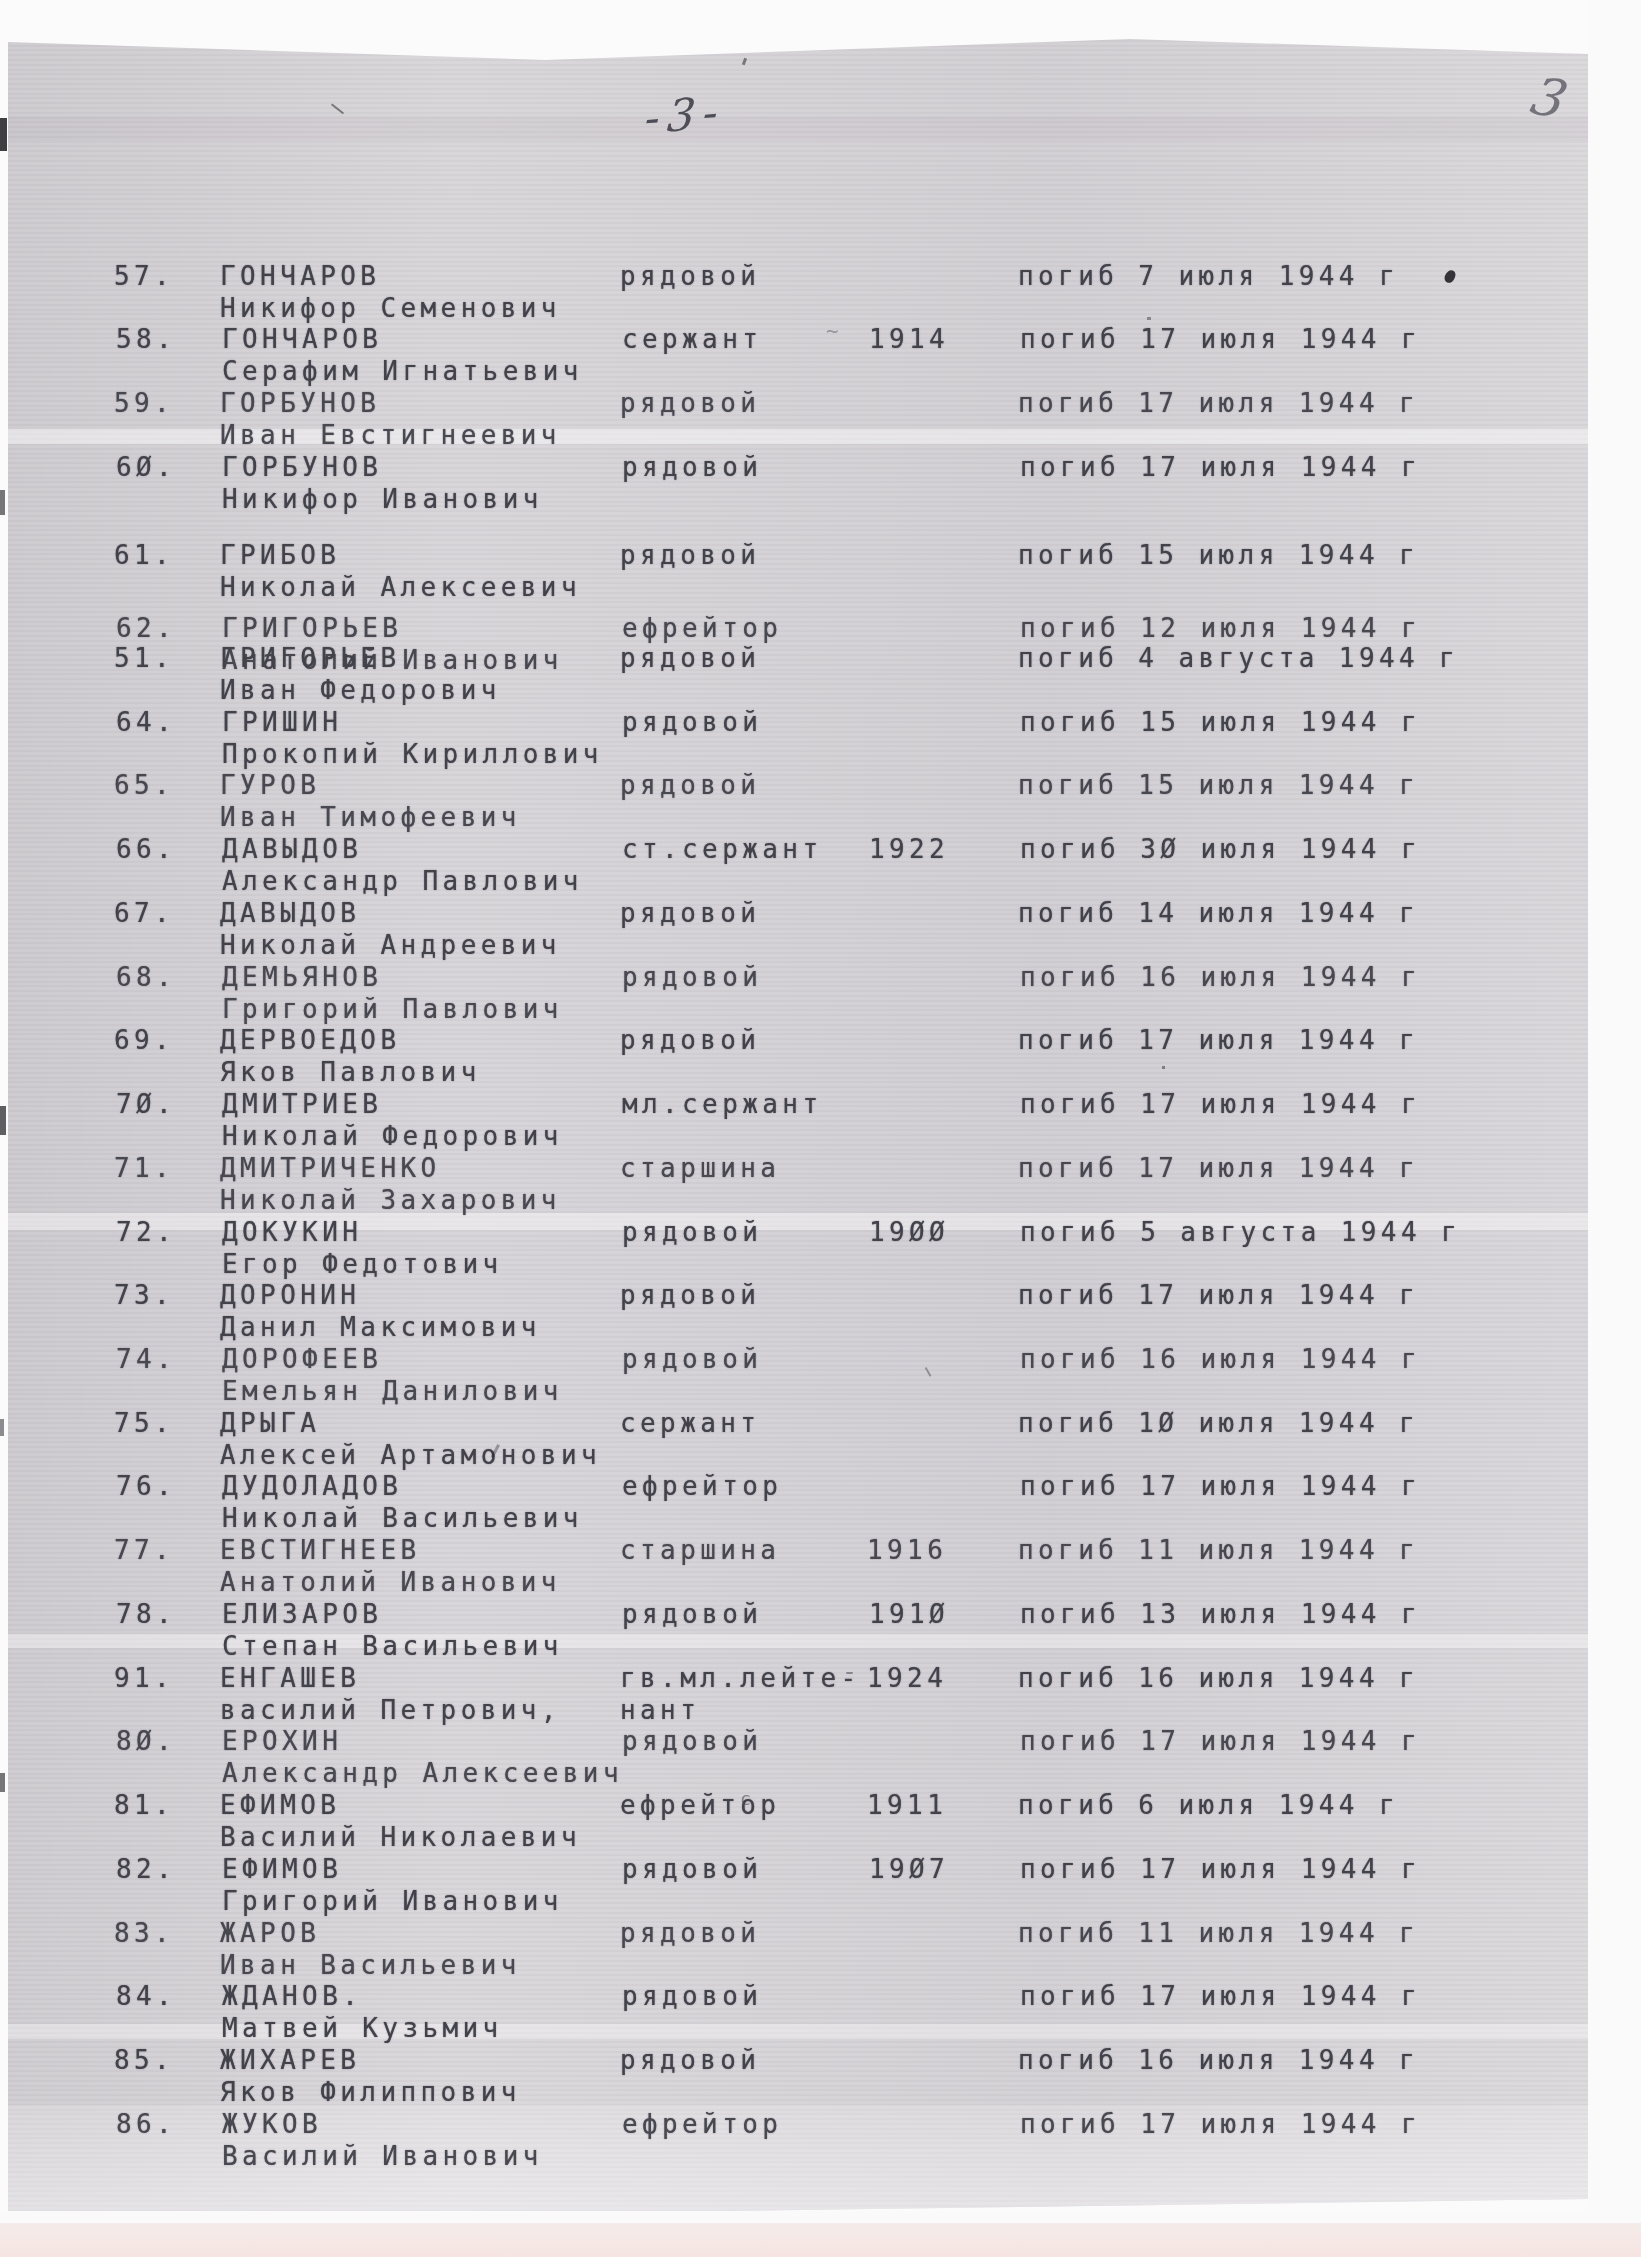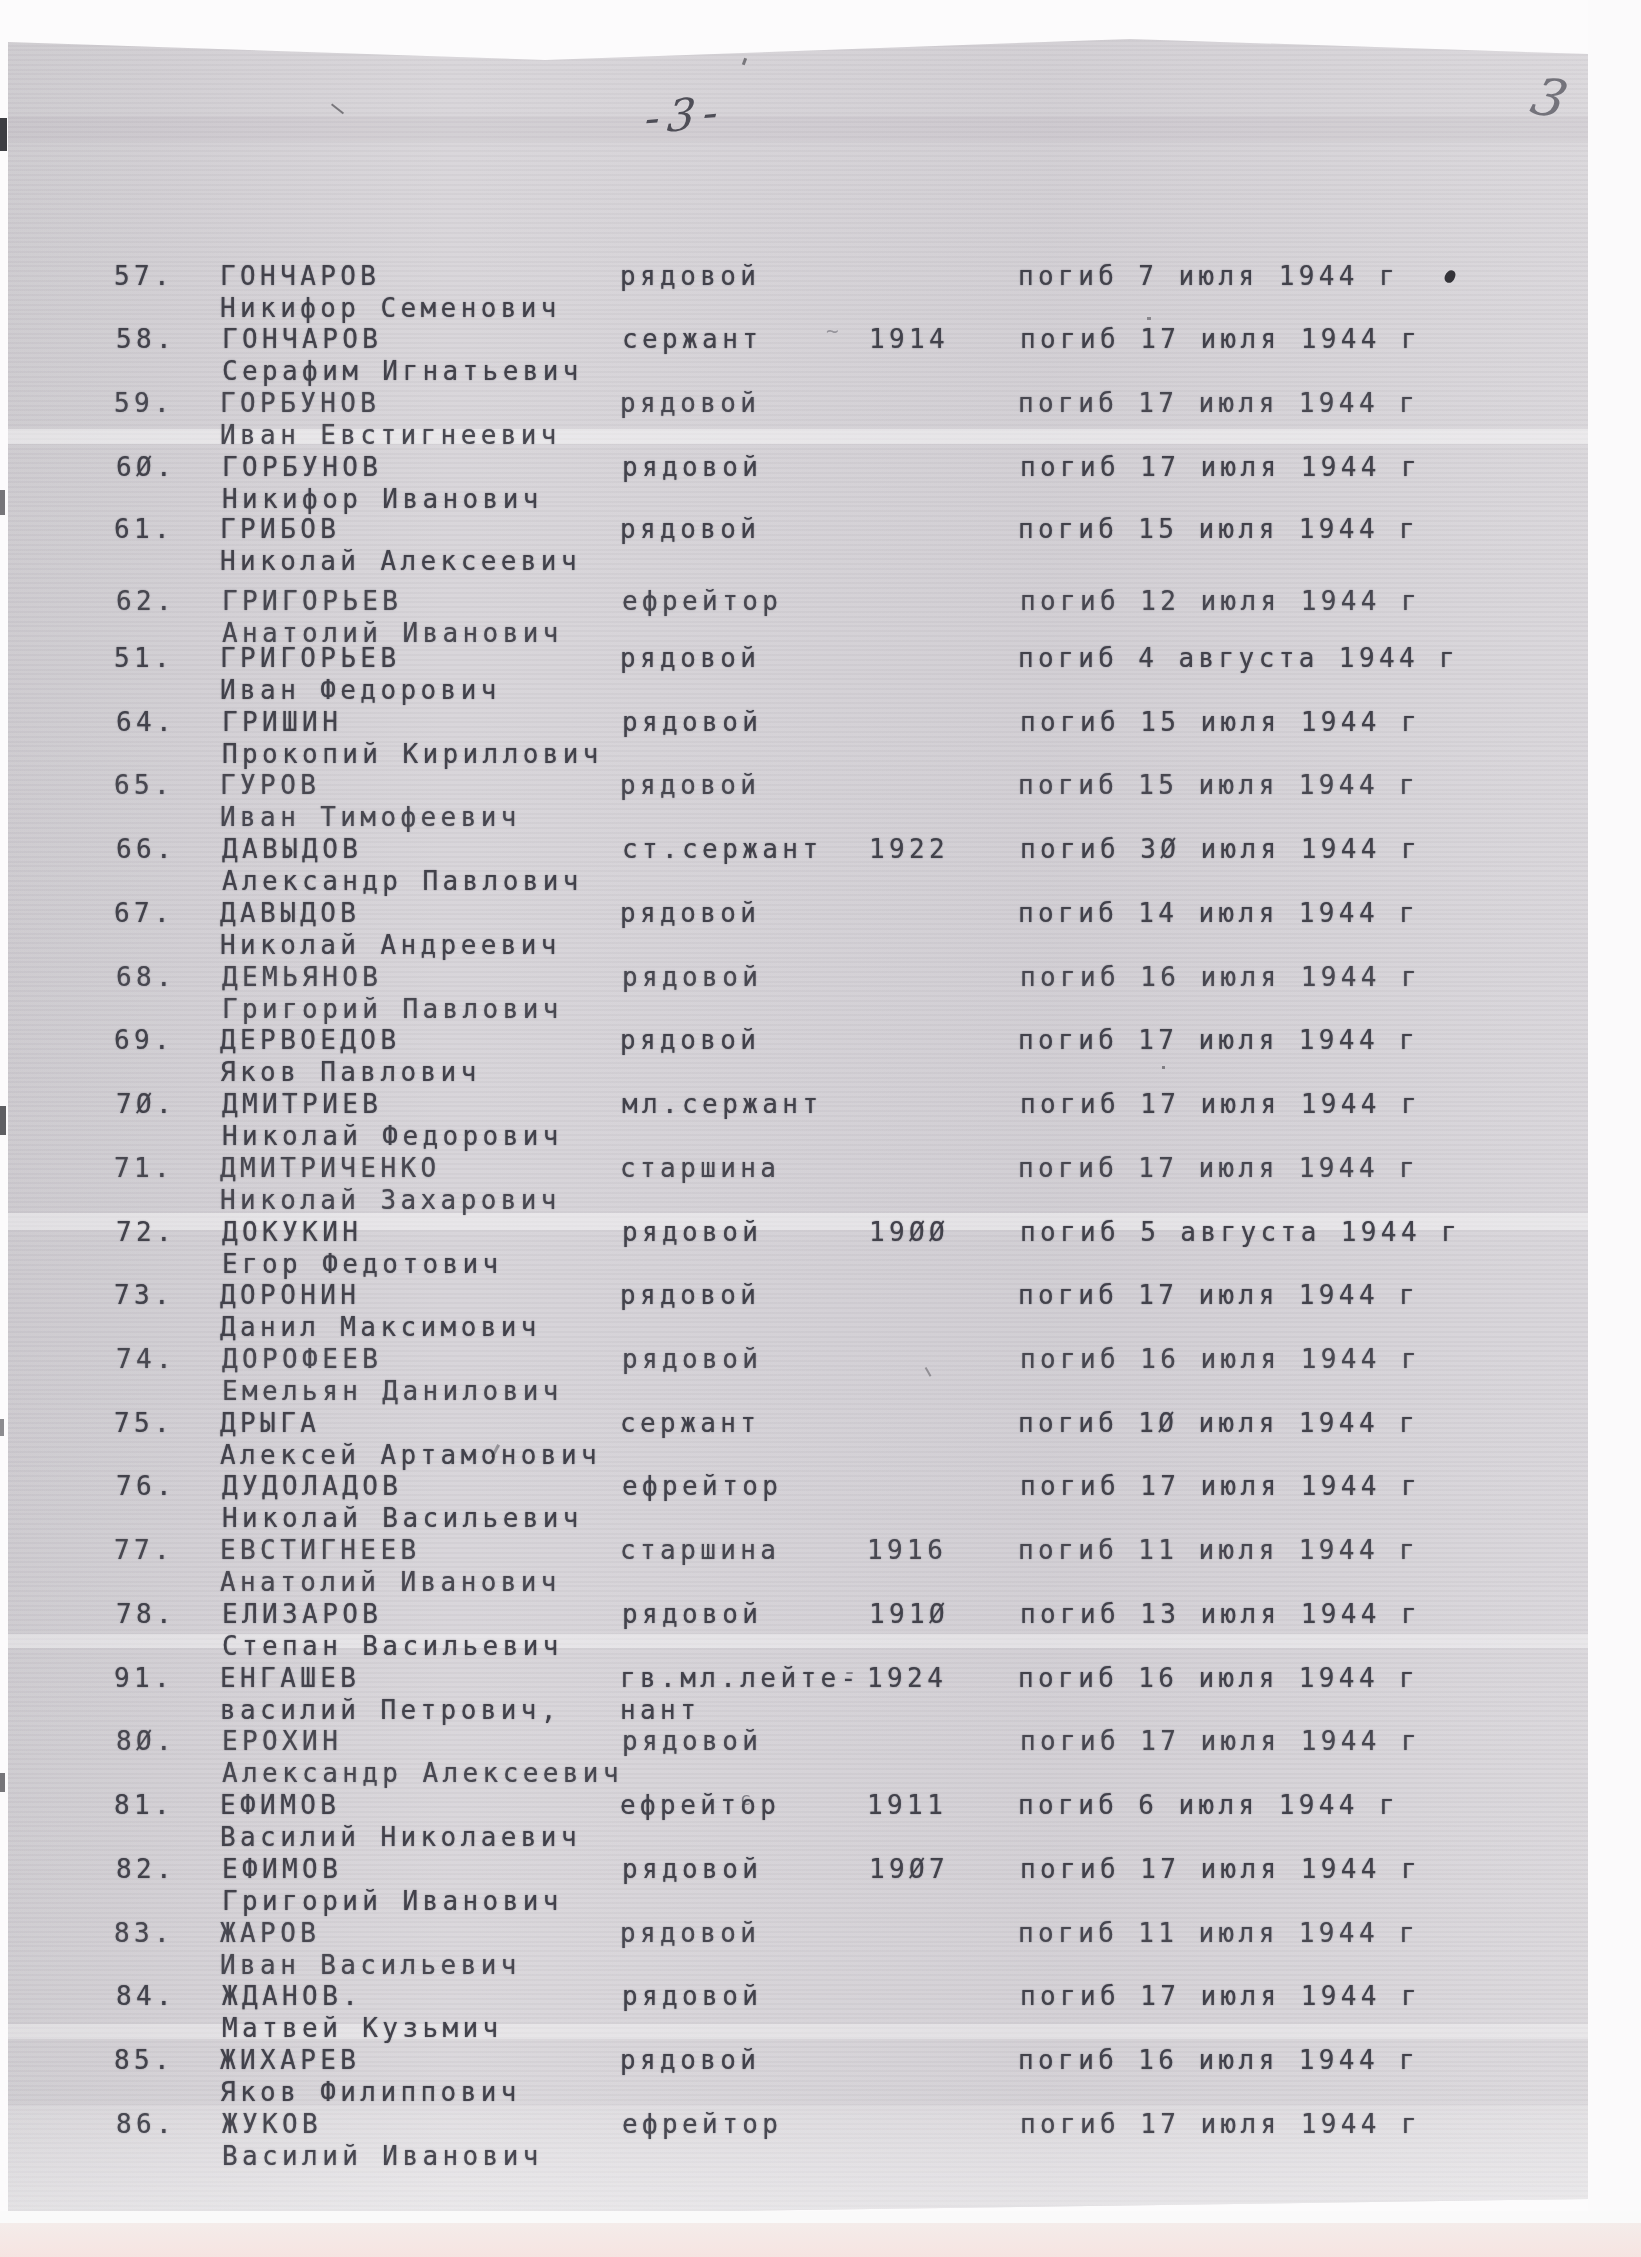--- a/index.html
+++ b/index.html
@@ -122,31 +122,31 @@
   <div class="entry" style="top: 452px;">
     <span class="col-num">6Ø.</span>
     <span class="col-surname">ГОРБУНОВ</span>
     <span class="col-given">Никифор Иванович</span>
     <span class="col-rank">рядовой</span>
     <span class="col-rank2"></span>
     <span class="col-year"></span>
     <span class="col-death">погиб 17 июля 1944 г</span>
   </div>
 
-  <div class="entry" style="top: 514px;">
+  <div class="entry" style="top: 540px;">
     <span class="col-num">61.</span>
     <span class="col-surname">ГРИБОВ</span>
     <span class="col-given">Николай Алексеевич</span>
     <span class="col-rank">рядовой</span>
     <span class="col-rank2"></span>
     <span class="col-year"></span>
     <span class="col-death">погиб 15 июля 1944 г</span>
   </div>
 
-  <div class="entry" style="top: 586px;">
+  <div class="entry" style="top: 613px;">
     <span class="col-num">62.</span>
     <span class="col-surname">ГРИГОРЬЕВ</span>
     <span class="col-given">Анатолий Иванович</span>
     <span class="col-rank">ефрейтор</span>
     <span class="col-rank2"></span>
     <span class="col-year"></span>
     <span class="col-death">погиб 12 июля 1944 г</span>
   </div>
 
   <div class="entry" style="top: 643px;">

